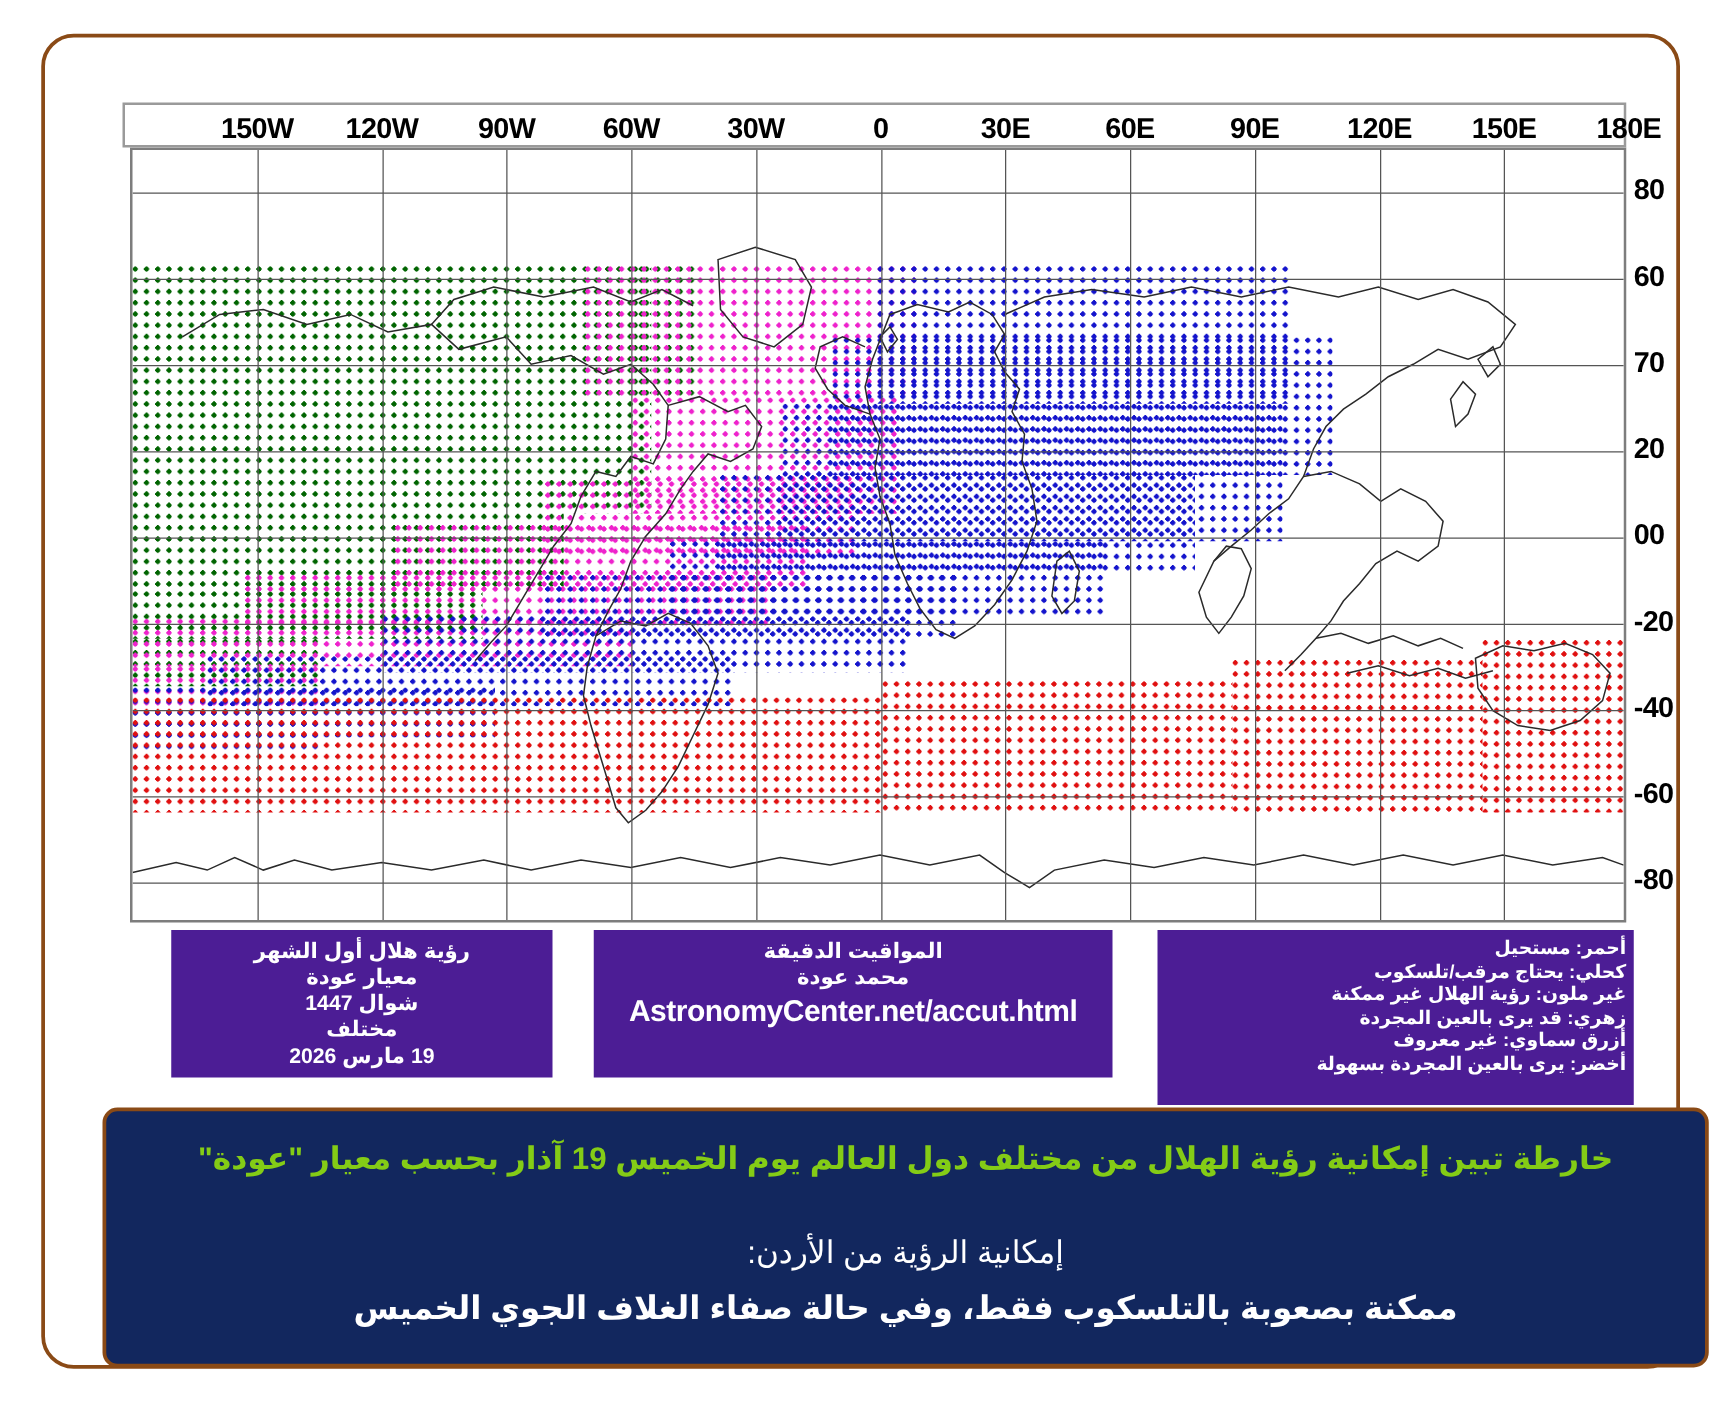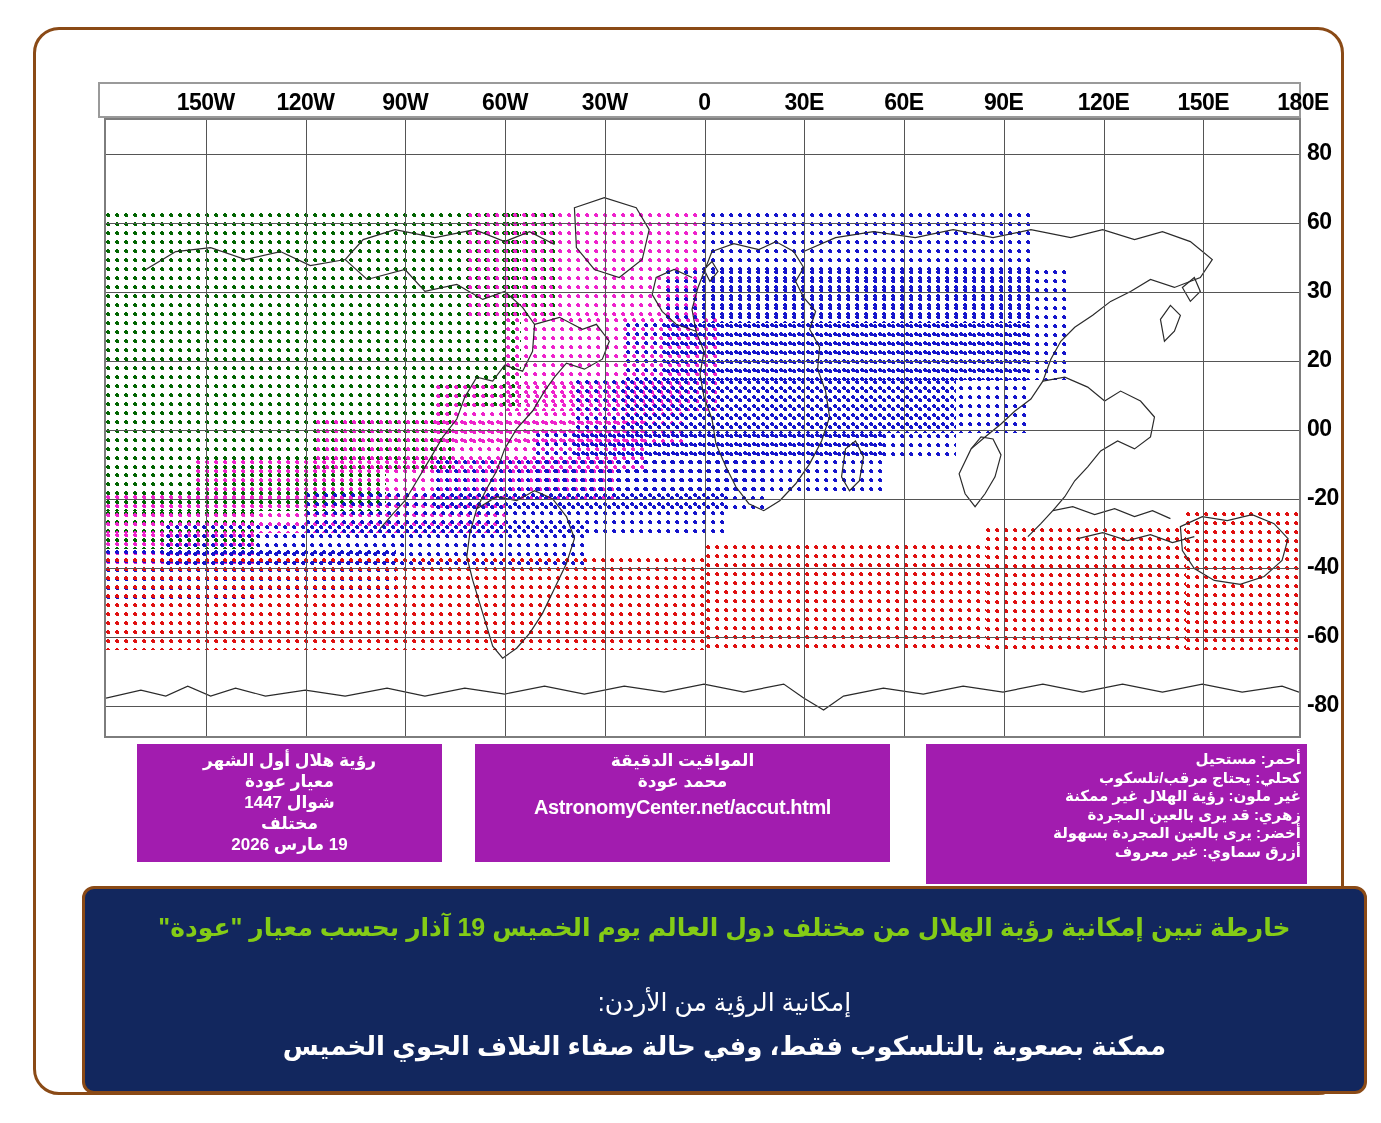--- a/index.html
+++ b/index.html
@@ -101,33 +101,33 @@
   .coast{position:absolute;inset:0;}
 
   
   .legend-row{
     position:absolute;
     left:6px;top:662px;
     width:1203px;height:122px;
   }
   .legend-box{
     position:absolute;
-    background:#a21caf;
+    background:#4c1d95;
     color:#ffffff;
     box-sizing:border-box;
     padding:6px 18px;
     text-align:center;
     font-weight:bold;
     line-height:1.24;
   }
   #legend-left{left:33px;top:0;width:305px;height:118px;font-size:17px;}
   #legend-mid{left:371px;top:0;width:415px;height:118px;font-size:17px;}
   #legend-right{left:822px;top:0;width:381px;height:140px;font-size:15px;text-align:right;padding-right:6px;}
   .legend-url{
-    font-size:20px;font-weight:bold;direction:ltr;display:block;
+    font-size:24px;font-weight:bold;direction:ltr;display:block;
     font-family:"Liberation Sans",sans-serif;letter-spacing:-0.4px;
     margin-top:3px;
   }
   .legend-line{display:block;}
 
   
   .caption-panel{
     position:absolute;
     left:46px;top:856px;
     width:1285px;height:208px;
@@ -179,21 +179,21 @@
           <span class="lon" style="left: 804px;">60E</span>
           <span class="lon" style="left: 903.75px;">90E</span>
           <span class="lon" style="left: 1003.5px;">120E</span>
           <span class="lon" style="left: 1103.25px;">150E</span>
           <span class="lon" style="left: 1203px;">180E</span>
         </div>
 
       <div class="lat-strip" id="lat-strip">
           <span class="lat" style="top: 34.4444px;">80</span>
           <span class="lat" style="top: 103.333px;">60</span>
-          <span class="lat" style="top: 172.222px;">30</span>
+          <span class="lat" style="top: 172.222px;">70</span>
           <span class="lat" style="top: 241.111px;">20</span>
           <span class="lat" style="top: 310px;">00</span>
           <span class="lat" style="top: 378.889px;">-20</span>
           <span class="lat" style="top: 447.778px;">-40</span>
           <span class="lat" style="top: 516.667px;">-60</span>
           <span class="lat" style="top: 585.556px;">-80</span>
         </div>
 
       <div class="map-frame">
         <div class="map-inner" id="map-inner">
@@ -300,22 +300,22 @@
           <span class="legend-line">المواقيت الدقيقة</span>
           <span class="legend-line">محمد عودة</span>
           <span class="legend-url">AstronomyCenter.net/accut.html</span>
         </div>
 
         <div class="legend-box" id="legend-right">
           <span class="legend-line">أحمر: مستحيل</span>
           <span class="legend-line">كحلي: يحتاج مرقب/تلسكوب</span>
           <span class="legend-line">غير ملون: رؤية الهلال غير ممكنة</span>
           <span class="legend-line">زهري: قد يرى بالعين المجردة</span>
+          <span class="legend-line">أزرق سماوي: غير معروف</span>
           <span class="legend-line">أخضر: يرى بالعين المجردة بسهولة</span>
-          <span class="legend-line">أزرق سماوي: غير معروف</span>
         </div>
 
       </div>
     </div>
 
     <div class="caption-panel">
       <p class="caption-yellow">خارطة تبين إمكانية رؤية الهلال من مختلف دول العالم يوم الخميس 19 آذار بحسب معيار "عودة"</p>
       <p class="caption-sub">إمكانية الرؤية من الأردن:</p>
       <p class="caption-bold">ممكنة بصعوبة بالتلسكوب فقط، وفي حالة صفاء الغلاف الجوي الخميس</p>
     </div>

